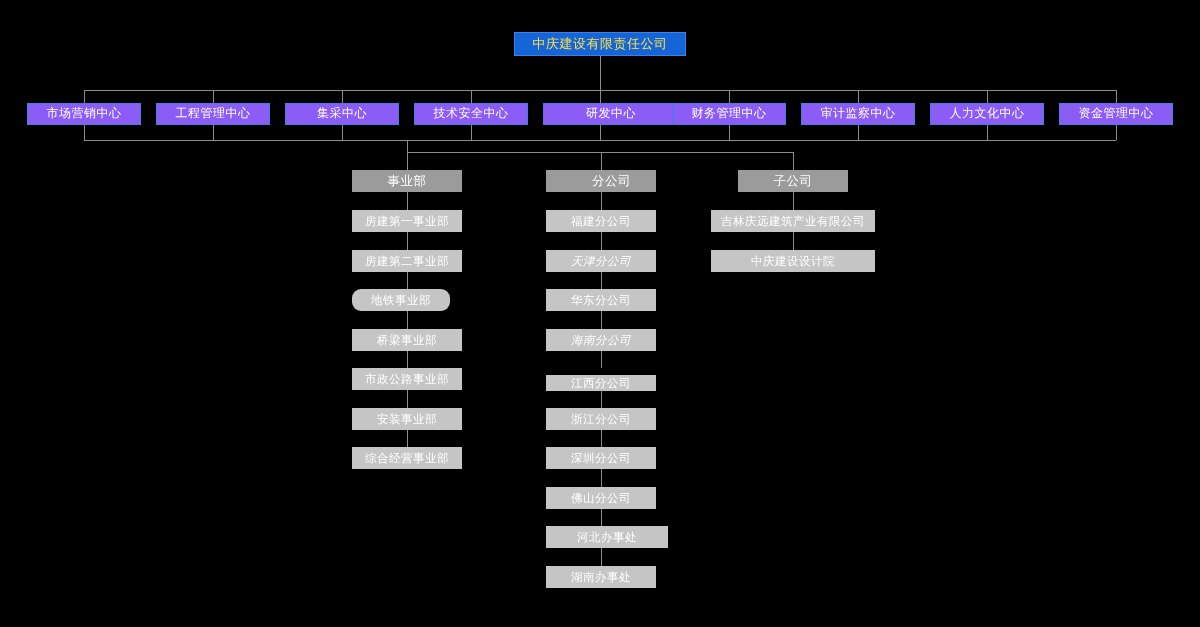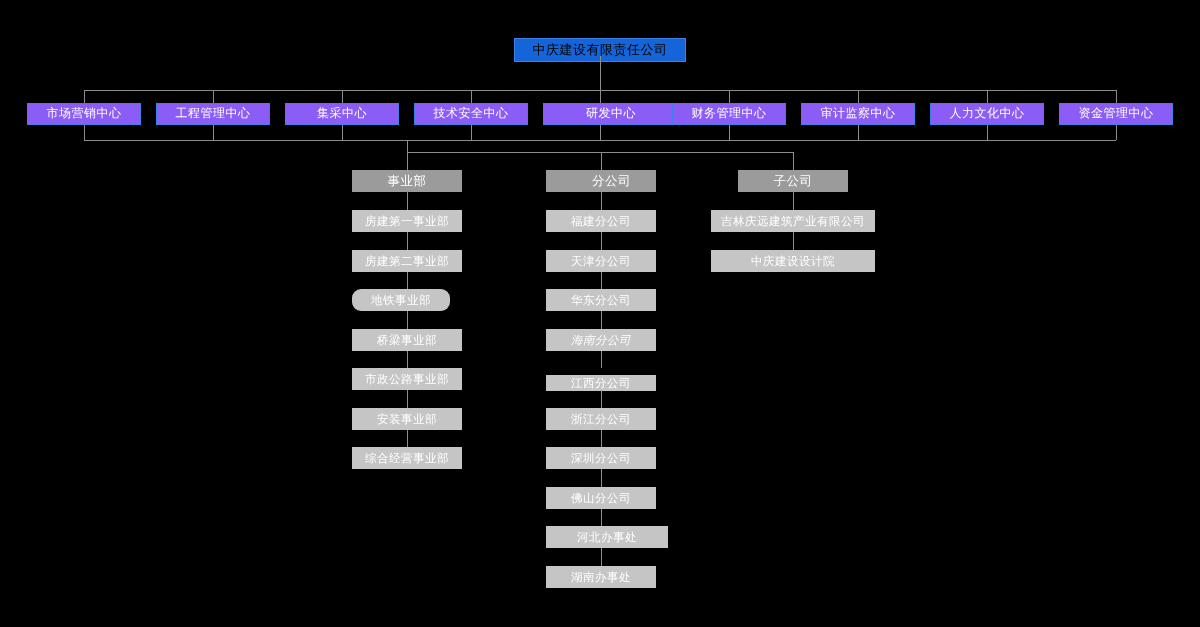--- a/index.html
+++ b/index.html
@@ -27,24 +27,23 @@
     display: flex;
     align-items: center;
     justify-content: center;
     text-align: center;
     line-height: 1.1;
     white-space: nowrap;
     letter-spacing: 0.5px;
   }
   .node-root {
     background: #1565d8;
-    color: #000000;
+    color: #fde047;
     font-size: 13px;
     border: 1px solid #3a82e8;
-    margin-top: 6px;
   }
   .node-center {
     background: #8b5cf6;
     color: #ffffff;
     font-size: 12px;
     border: 1px solid #3a82e8;
   }
   .node-group {
     background: #9b9b9b;
     color: #ffffff;
@@ -113,21 +112,21 @@
     <div class="node node-leaf" style="left: 352px; top: 368px; width: 110px; height: 22px;">市政公路事业部</div>
     <div class="line line-v" style="left: 407px; top: 390px; height: 18px;"></div>
     <div class="node node-leaf" style="left: 352px; top: 408px; width: 110px; height: 22px;">安装事业部</div>
     <div class="line line-v" style="left: 407px; top: 430px; height: 17px;"></div>
     <div class="node node-leaf" style="left: 352px; top: 447px; width: 110px; height: 22px;">综合经营事业部</div>
     <div class="line line-v" style="left: 601px; top: 152px; height: 18px;"></div>
     <div class="node node-group" style="left: 546px; top: 170px; width: 110px; height: 22px; padding-left: 21px;">分公司</div>
     <div class="line line-v" style="left: 601px; top: 192px; height: 18px;"></div>
     <div class="node node-leaf" style="left: 546px; top: 210px; width: 110px; height: 22px;">福建分公司</div>
     <div class="line line-v" style="left: 601px; top: 232px; height: 18px;"></div>
-    <div class="node node-leaf" style="left: 546px; top: 250px; width: 110px; height: 22px;">天津分公司</div>
+    <div class="node node-leaf" style="left: 546px; top: 250px; width: 110px; height: 22px; font-style: italic;">天津分公司</div>
     <div class="line line-v" style="left: 601px; top: 272px; height: 17px;"></div>
     <div class="node node-leaf" style="left: 546px; top: 289px; width: 110px; height: 22px;">华东分公司</div>
     <div class="line line-v" style="left: 601px; top: 311px; height: 18px;"></div>
     <div class="node node-leaf" style="left: 546px; top: 329px; width: 110px; height: 22px; font-style: italic;">海南分公司</div>
     <div class="line line-v" style="left: 601px; top: 351px; height: 17px;"></div>
     <div class="node node-leaf" style="left: 546px; top: 375px; width: 110px; height: 16px;">江西分公司</div>
     <div class="line line-v" style="left: 601px; top: 390px; height: 18px;"></div>
     <div class="node node-leaf" style="left: 546px; top: 408px; width: 110px; height: 22px;">浙江分公司</div>
     <div class="line line-v" style="left: 601px; top: 430px; height: 17px;"></div>
     <div class="node node-leaf" style="left: 546px; top: 447px; width: 110px; height: 22px;">深圳分公司</div>

